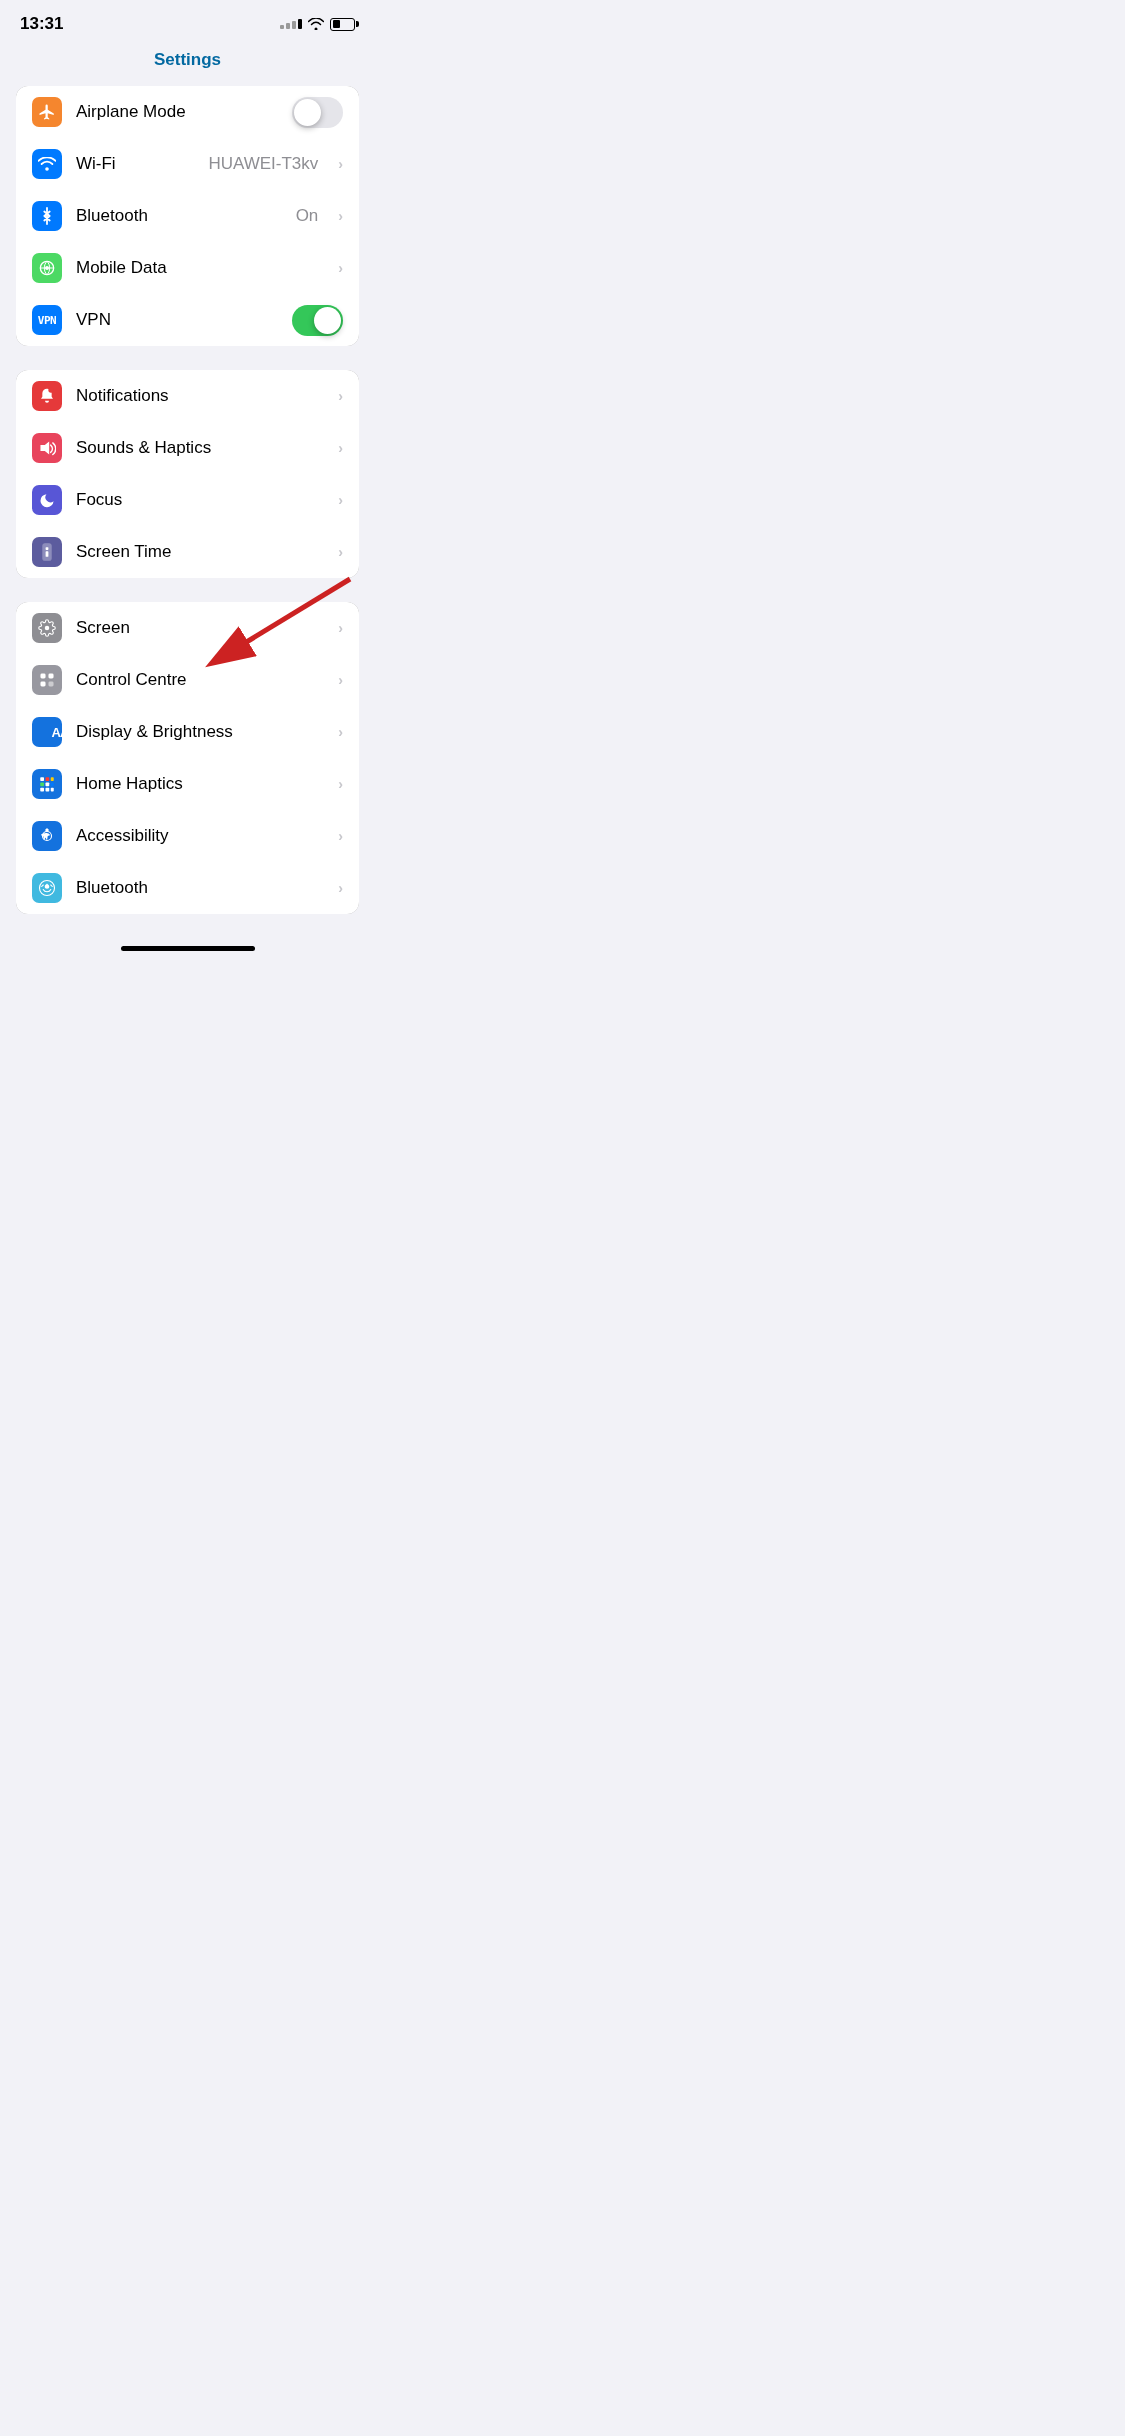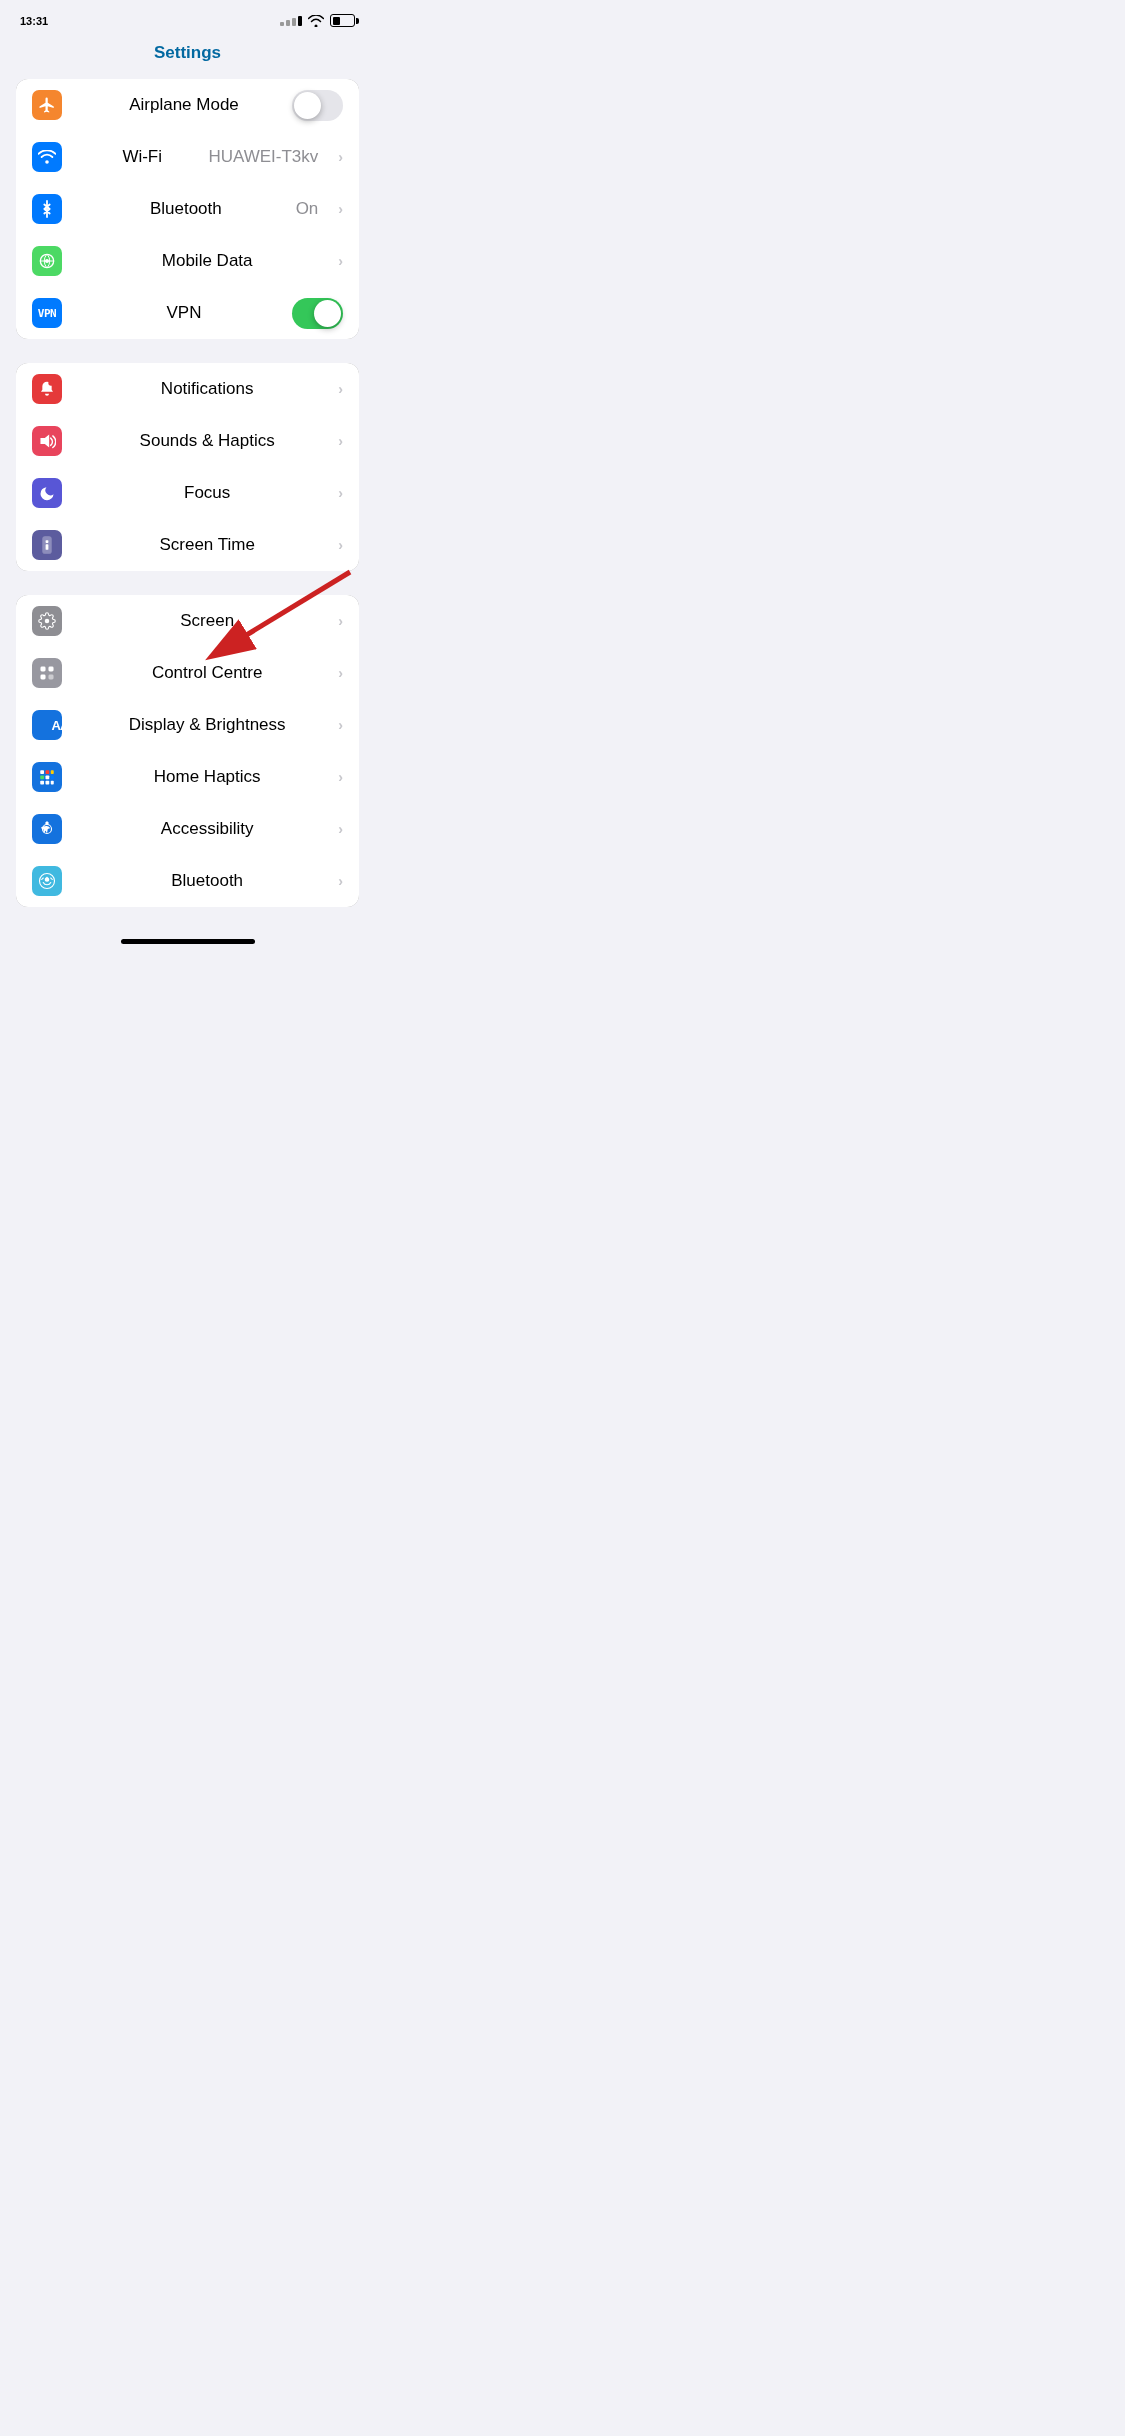--- a/index.html
+++ b/index.html
@@ -15,21 +15,21 @@
 
     
     .status-bar {
       display: flex;
       justify-content: space-between;
       align-items: center;
       padding: 14px 20px 8px 20px;
       background: #f2f2f7;
     }
     .status-time {
-      font-size: 11px;
+      font-size: 17px;
       font-weight: 600;
       color: #000;
     }
     .status-icons {
       display: flex;
       align-items: center;
       gap: 6px;
     }
     .signal-dots {
       display: flex;
@@ -78,21 +78,20 @@
       padding: 8px 0 16px 0;
       background: #f2f2f7;
     }
 
     
     .settings-group {
       background: #a3a3a3;
       border-radius: 12px;
       margin: 0 16px 24px 16px;
       overflow: hidden;
-      text-align: center;
     }
 
     .settings-row {
       display: flex;
       align-items: center;
       padding: 0 16px;
       min-height: 52px;
       background: #fff;
       position: relative;
       cursor: pointer;

